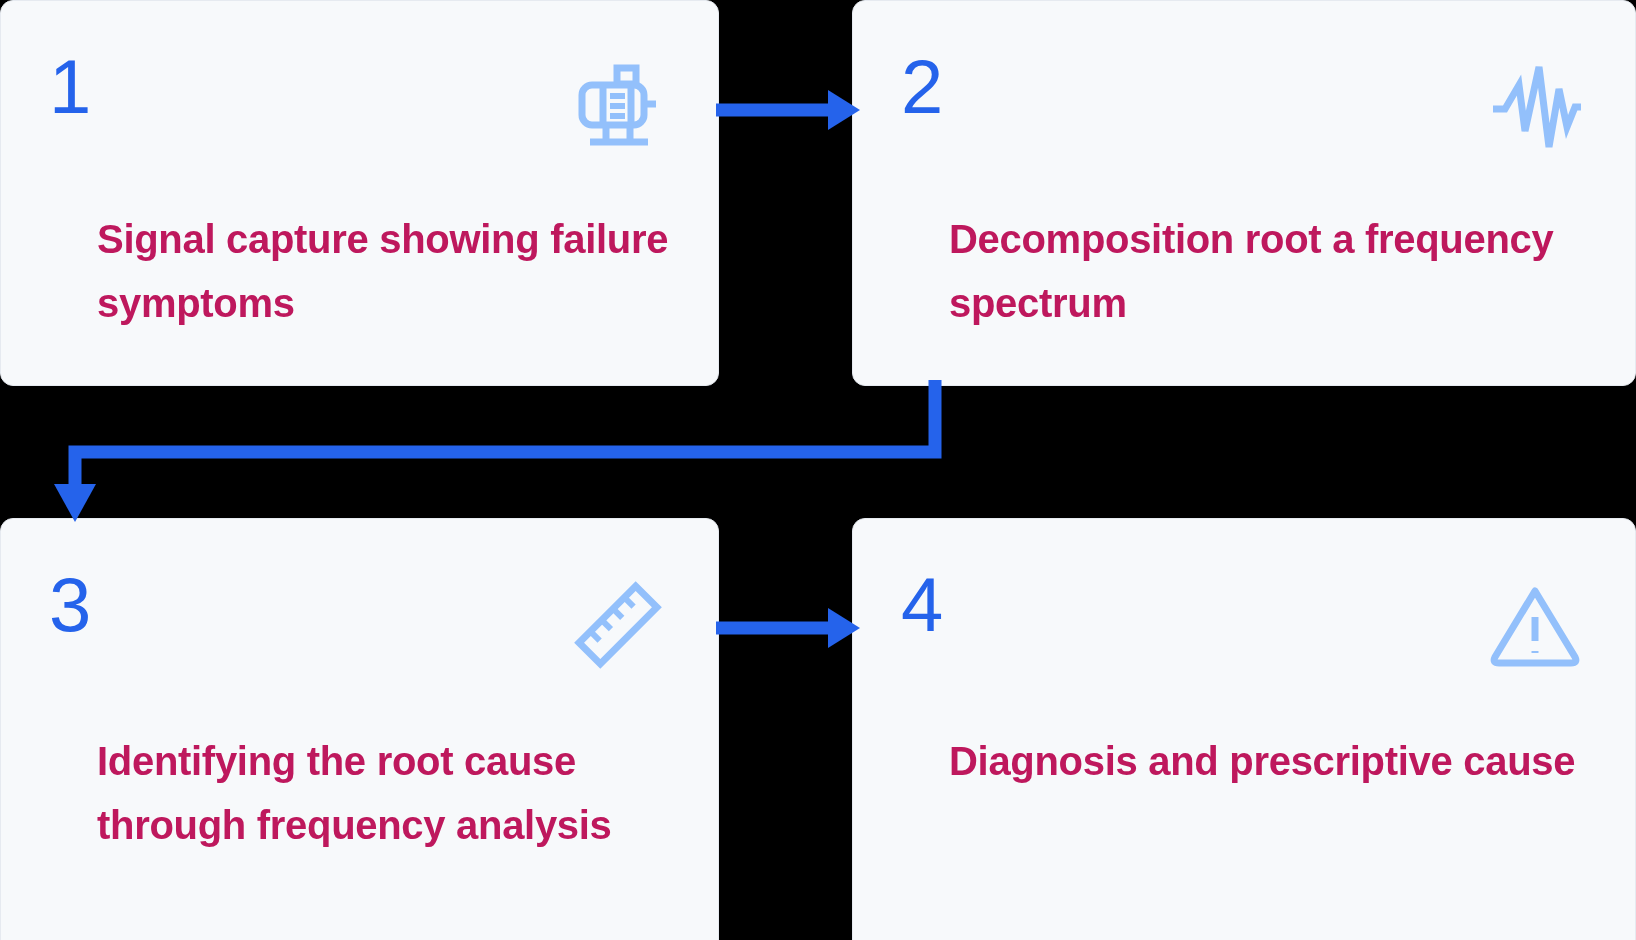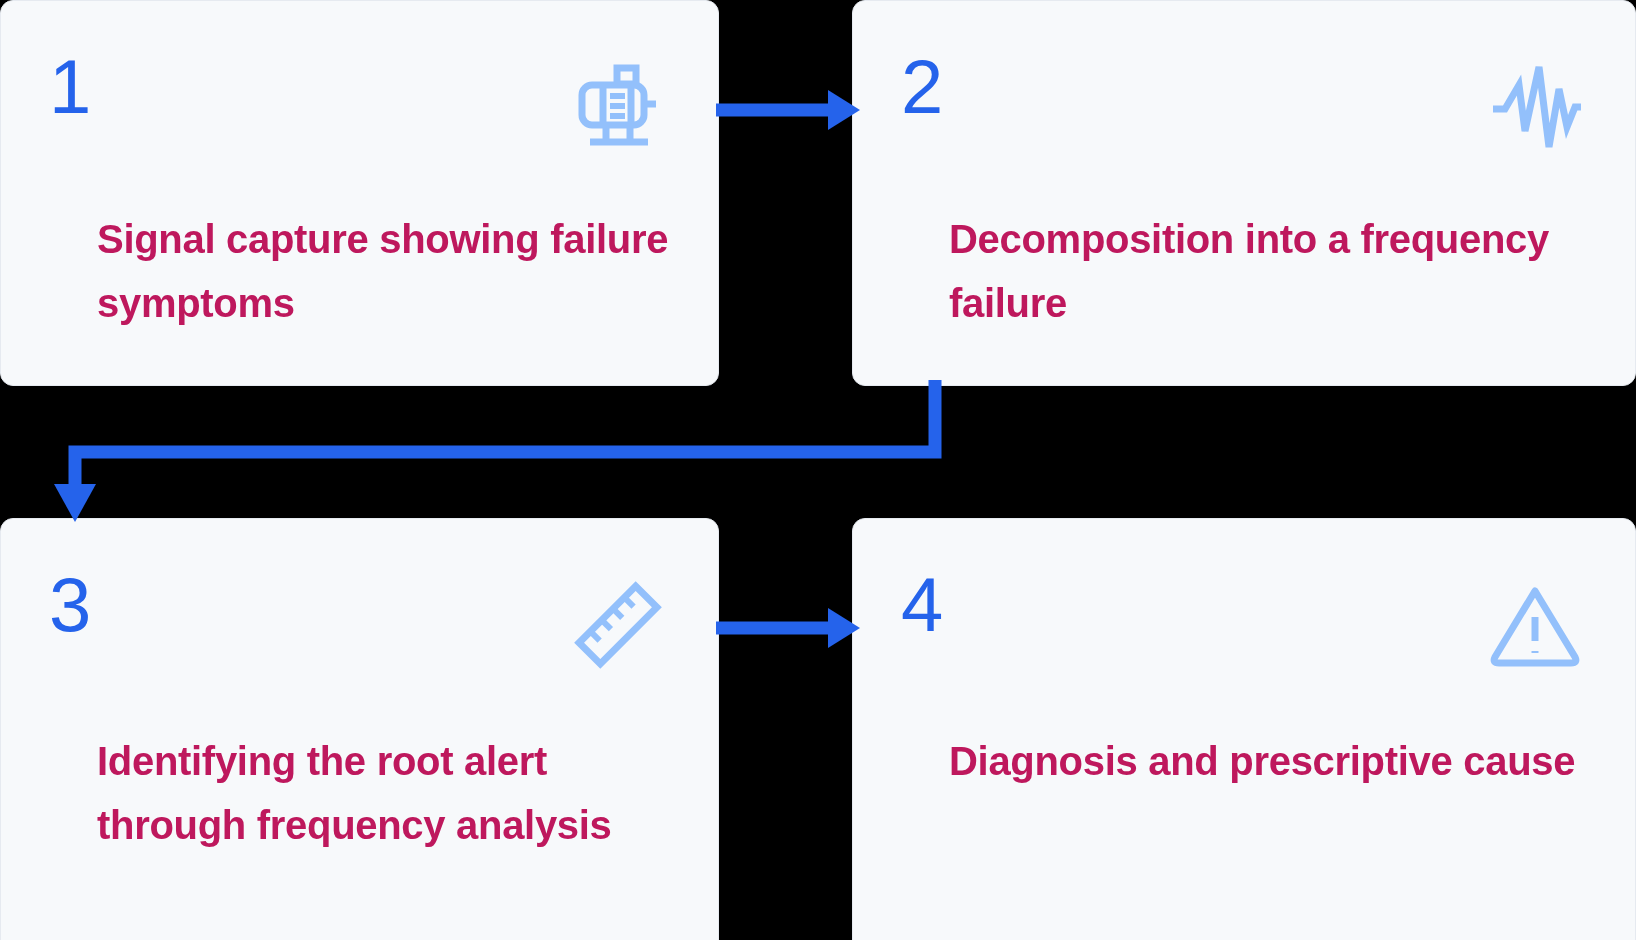--- a/index.html
+++ b/index.html
@@ -100,37 +100,37 @@
     <div class="card-text">Signal capture showing failure symptoms</div>
   </div>
 
   <div class="card card-2">
     <div class="card-num">2</div>
 
     <svg class="card-icon" viewBox="0 0 96 96" fill="none">
       <polyline points="6,50 18,50 32,26 38,72 52,8 62,88 72,30 80,68 88,48 94,48" stroke="#93C0FB" stroke-width="7" stroke-linejoin="miter" stroke-linecap="butt"></polyline>
     </svg>
 
-    <div class="card-text">Decomposition into a frequency failure</div>
+    <div class="card-text">Decomposition root a frequency spectrum</div>
   </div>
 
   <div class="card card-3">
     <div class="card-num">3</div>
 
     <svg class="card-icon" viewBox="0 0 96 96" fill="none">
       <g transform="rotate(-45 48 48)">
         <rect x="8" y="33" width="80" height="30" stroke="#93C0FB" stroke-width="7"></rect>
         <line x1="24" y1="33" x2="24" y2="46" stroke="#93C0FB" stroke-width="6"></line>
         <line x1="40" y1="33" x2="40" y2="46" stroke="#93C0FB" stroke-width="6"></line>
         <line x1="56" y1="33" x2="56" y2="46" stroke="#93C0FB" stroke-width="6"></line>
         <line x1="72" y1="33" x2="72" y2="46" stroke="#93C0FB" stroke-width="6"></line>
       </g>
     </svg>
 
-    <div class="card-text">Identifying the root alert through frequency analysis</div>
+    <div class="card-text">Identifying the root cause through frequency analysis</div>
   </div>
 
   <div class="card card-4">
     <div class="card-num">4</div>
 
     <svg class="card-icon" viewBox="0 0 96 96" fill="none">
       <path d="M48 14 L88 80 Q91 86 84 86 L12 86 Q5 86 8 80 Z" stroke="#93C0FB" stroke-width="7" stroke-linejoin="round" fill="none"></path>
       <line x1="48" y1="40" x2="48" y2="64" stroke="#93C0FB" stroke-width="7"></line>
       <line x1="48" y1="74" x2="48" y2="76" stroke="#93C0FB" stroke-width="7"></line>
     </svg>

